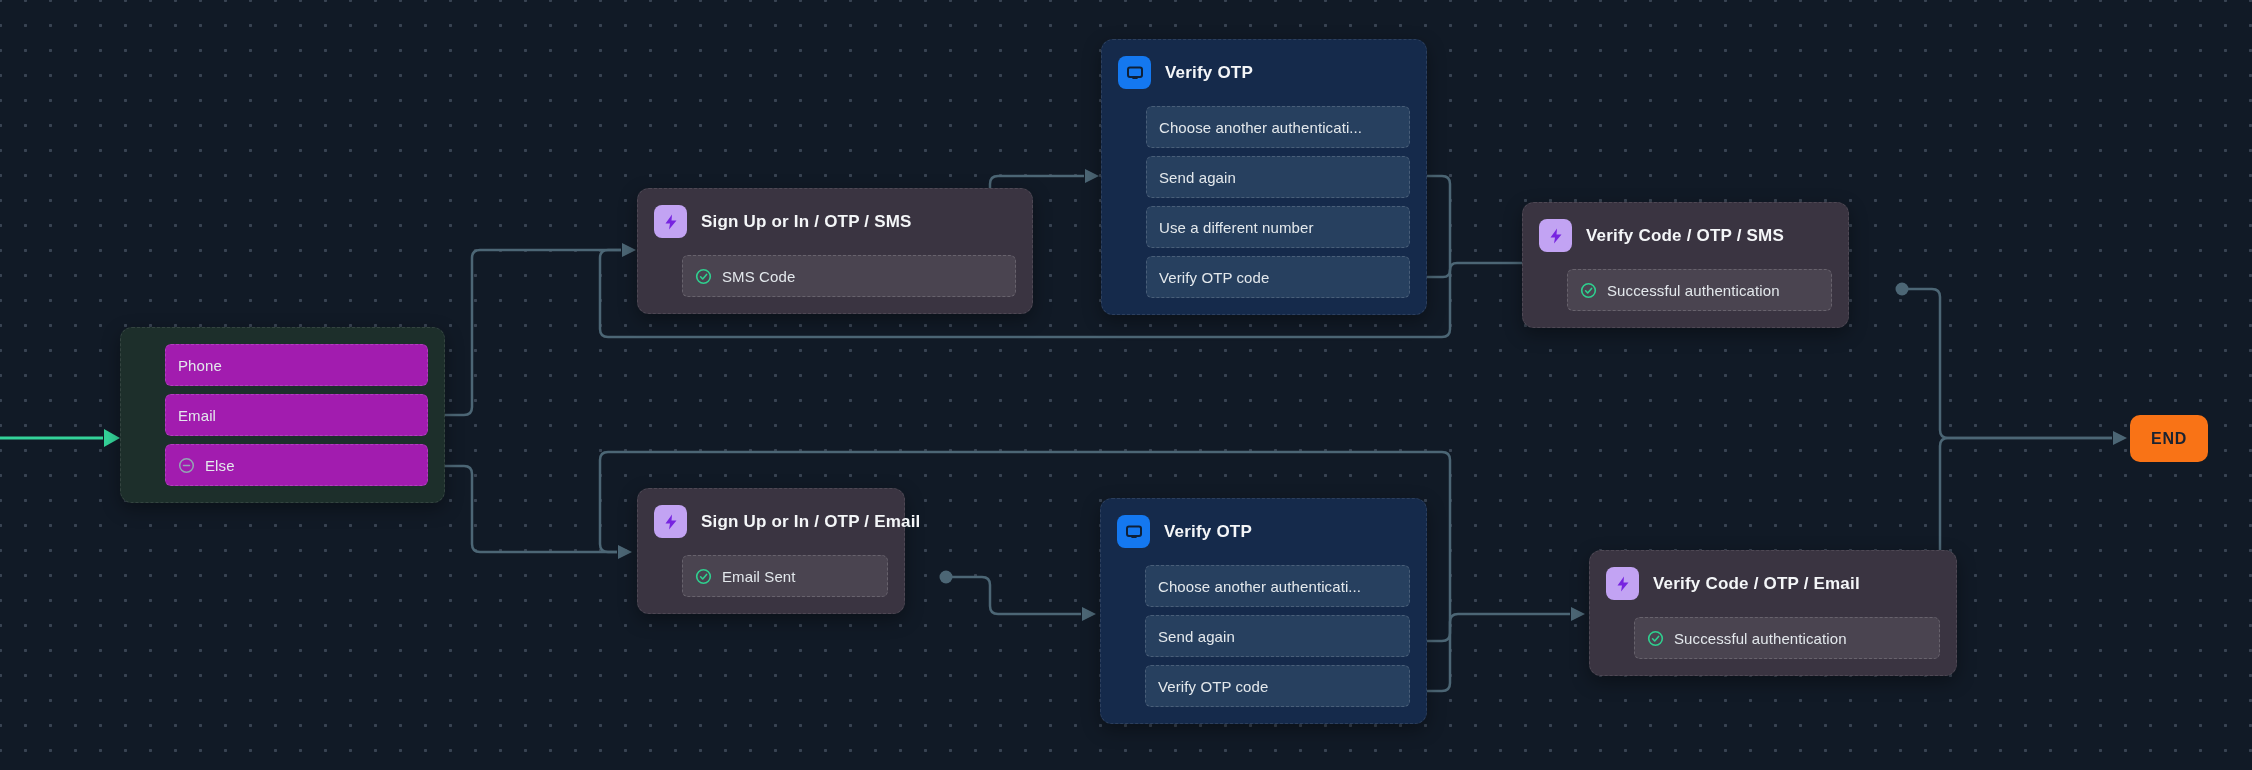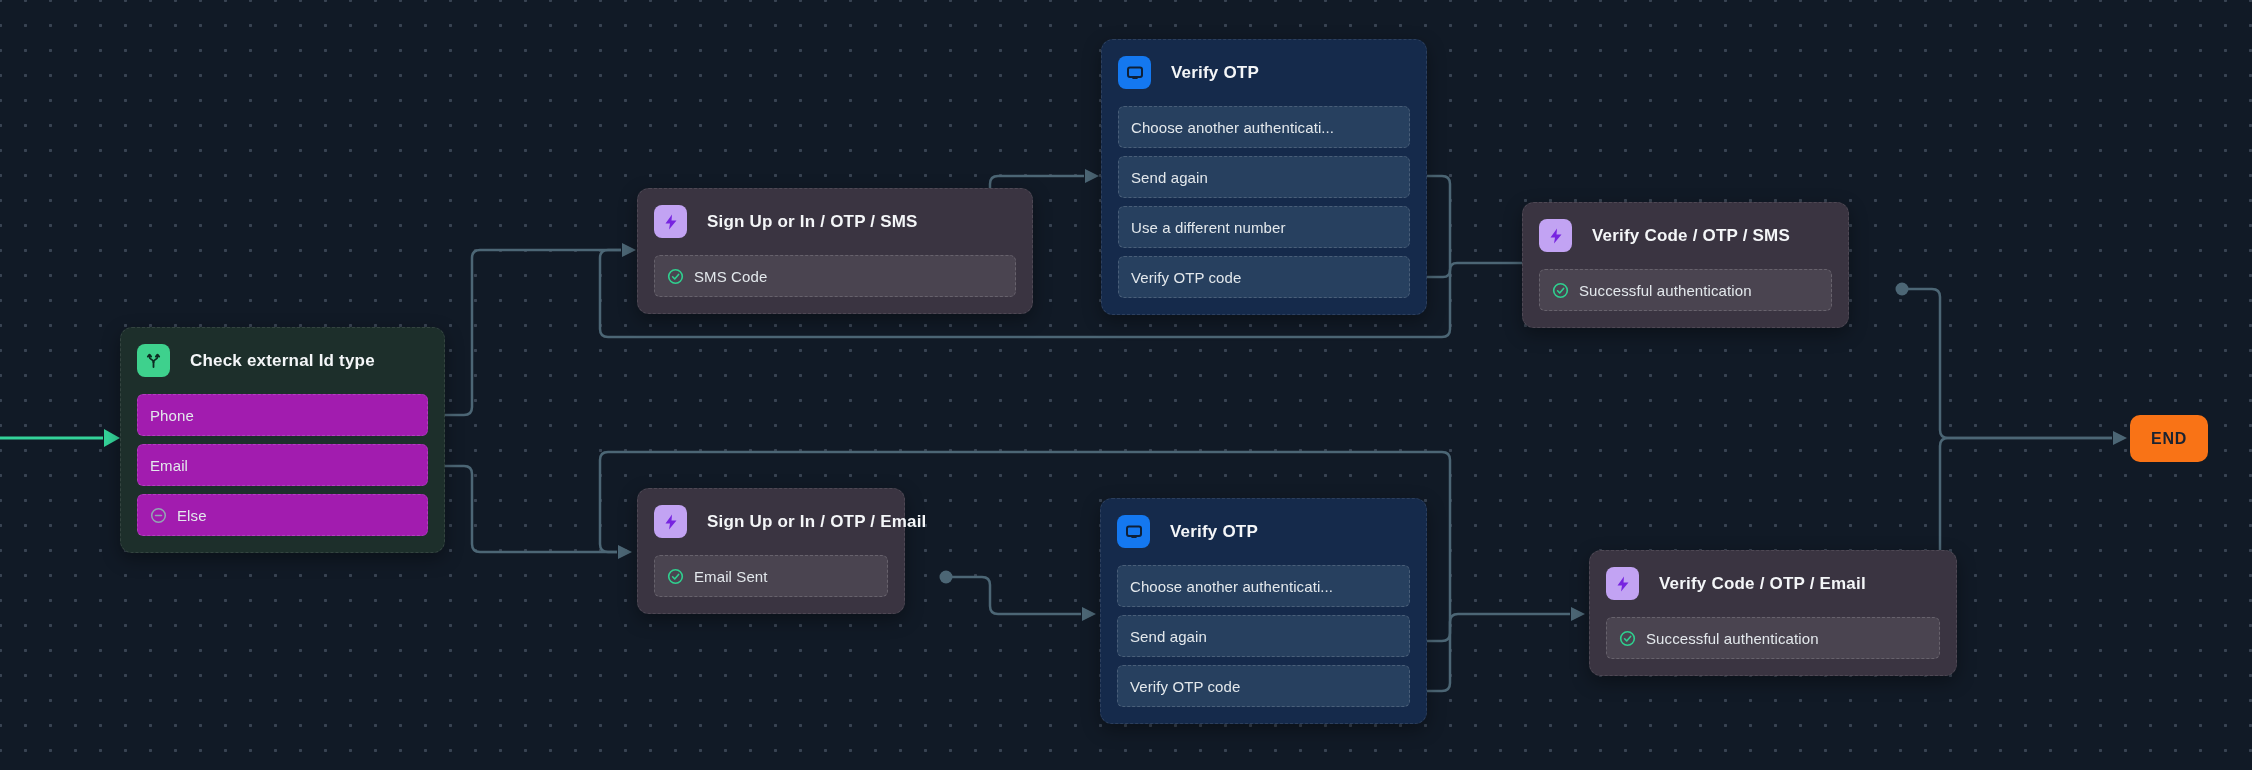--- a/index.html
+++ b/index.html
@@ -23,35 +23,35 @@
 
   .node{
     position:absolute;z-index:2;border-radius:12px;padding:16px;
     border:1px dashed rgba(255,255,255,0.10);
     box-shadow:0 6px 18px rgba(0,0,0,0.35);
     box-sizing:border-box;
   }
   .node-green{background:#1d2f2b;}
   .node-purple{background:#3a3441;}
   .node-navy{background:#152a4b;}
-  .node-header{display:flex;align-items:center;gap:20px;margin-bottom:17px;}
+  .node-header{display:flex;align-items:center;gap:14px;margin-bottom:17px;}
   .node-icon{
     width:33px;height:33px;border-radius:8px;flex:0 0 auto;
     display:flex;align-items:center;justify-content:center;
   }
   .icon-green{background:#3ed18d;}
   .icon-purple{background:#c2a3f3;}
   .icon-blue{background:#1478f0;}
   .node-title{font-size:17px;font-weight:700;color:#f4f6f8;letter-spacing:.2px;white-space:nowrap;}
   .items{display:flex;flex-direction:column;gap:8px;}
   .item{
     height:42px;border-radius:6px;box-sizing:border-box;
     border:1px dashed rgba(255,255,255,0.16);
     display:flex;align-items:center;gap:10px;padding:0 12px;
-    font-size:15px;color:#e3e8ec;letter-spacing:.1px;white-space:nowrap;overflow:hidden;
+    font-size:15px;color:#e3e8ec;letter-spacing:.1px;white-space:nowrap;overflow:hidden;margin-left:28px;
   }
   .item-green{background:#a21caf;}
   .item-purple{background:#4a4450;}
   .item-navy{background:#27405f;}
   .item svg{flex:0 0 auto;}
 
   .end-node{
     position:absolute;z-index:2;left:2130px;top:415px;width:78px;height:47px;
     background:#f97316;border-radius:10px;
     display:flex;align-items:center;justify-content:center;
@@ -105,32 +105,20 @@
   <circle class="port" cx="1411" cy="691" r="6.5"></circle>
   <circle class="port" cx="1902" cy="289" r="6.5"></circle>
   <circle class="port" cx="1902" cy="637" r="6.5"></circle>
 
   <circle class="port-ring" cx="1411" cy="126" r="5.5"></circle>
   <circle class="port-ring" cx="1411" cy="227" r="5.5"></circle>
   <circle class="port-ring" cx="1411" cy="591" r="5.5"></circle>
 </svg>
 
 <div class="node node-green" style="left:120px;top:327px;width:325px;">
-  <div class="node-header">
-    <div class="node-icon icon-green">
-      <svg width="19" height="19" viewBox="0 0 19 19" fill="none" stroke="#0d2b22" stroke-width="1.8" stroke-linecap="round" stroke-linejoin="round">
-        <path d="M9.5 16 V11"></path>
-        <path d="M9.5 11 C9.5 8 5.5 9 5.5 6 V4.2"></path>
-        <path d="M9.5 11 C9.5 8 13.5 9 13.5 6 V4.2"></path>
-        <path d="M3.8 5.6 L5.5 3.6 L7.2 5.6"></path>
-        <path d="M11.8 5.6 L13.5 3.6 L15.2 5.6"></path>
-      </svg>
-    </div>
-    <div class="node-title">Check external Id type</div>
-  </div>
   <div class="items">
     <div class="item item-green">
       <span>Phone</span>
     </div>
     <div class="item item-green">
       <span>Email</span>
     </div>
     <div class="item item-green">
       <svg width="17" height="17" viewBox="0 0 17 17" fill="none" stroke="#93a6b3" stroke-width="1.5" stroke-linecap="round">
         <circle cx="8.5" cy="8.5" r="6.8"></circle>

